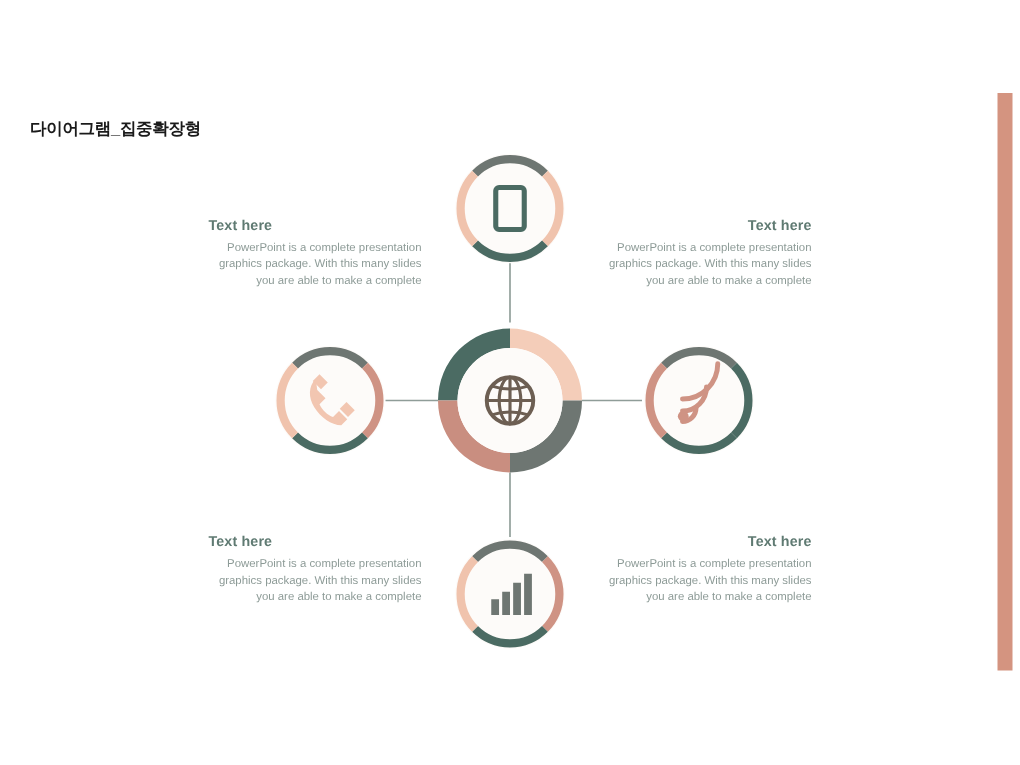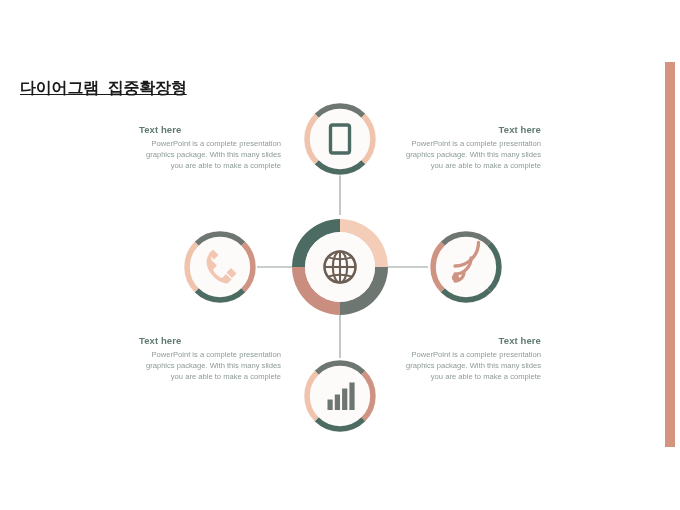--- a/index.html
+++ b/index.html
@@ -19,26 +19,25 @@
     position: absolute;
     inset: 0;
     background: #ffffff;
   }
 
   
   #slide-title {
     position: absolute;
     left: 20px;
     top: 78px;
-    font-size: 16px;
+    font-size: 11px;
     font-weight: bold;
     color: #1a1a1a;
     letter-spacing: -0.2px;
     white-space: nowrap;
-    text-decoration: underline;
   }
 
   
   #right-bar {
     position: absolute;
     left: 665px;
     top: 62px;
     width: 10px;
     height: 385px;
   }
@@ -50,20 +49,21 @@
     top: 0;
     width: 680px;
     height: 510px;
   }
   #diagram svg { display: block; }
 
   
   .text-block {
     position: absolute;
     width: 142px;
+    margin-top: 21px;
   }
   .text-block .tb-title {
     font-size: 9.5px;
     font-weight: bold;
     color: #5f7a72;
     margin: 0 0 3px 0;
     letter-spacing: 0.1px;
   }
   .text-block .tb-body {
     font-size: 7.6px;

